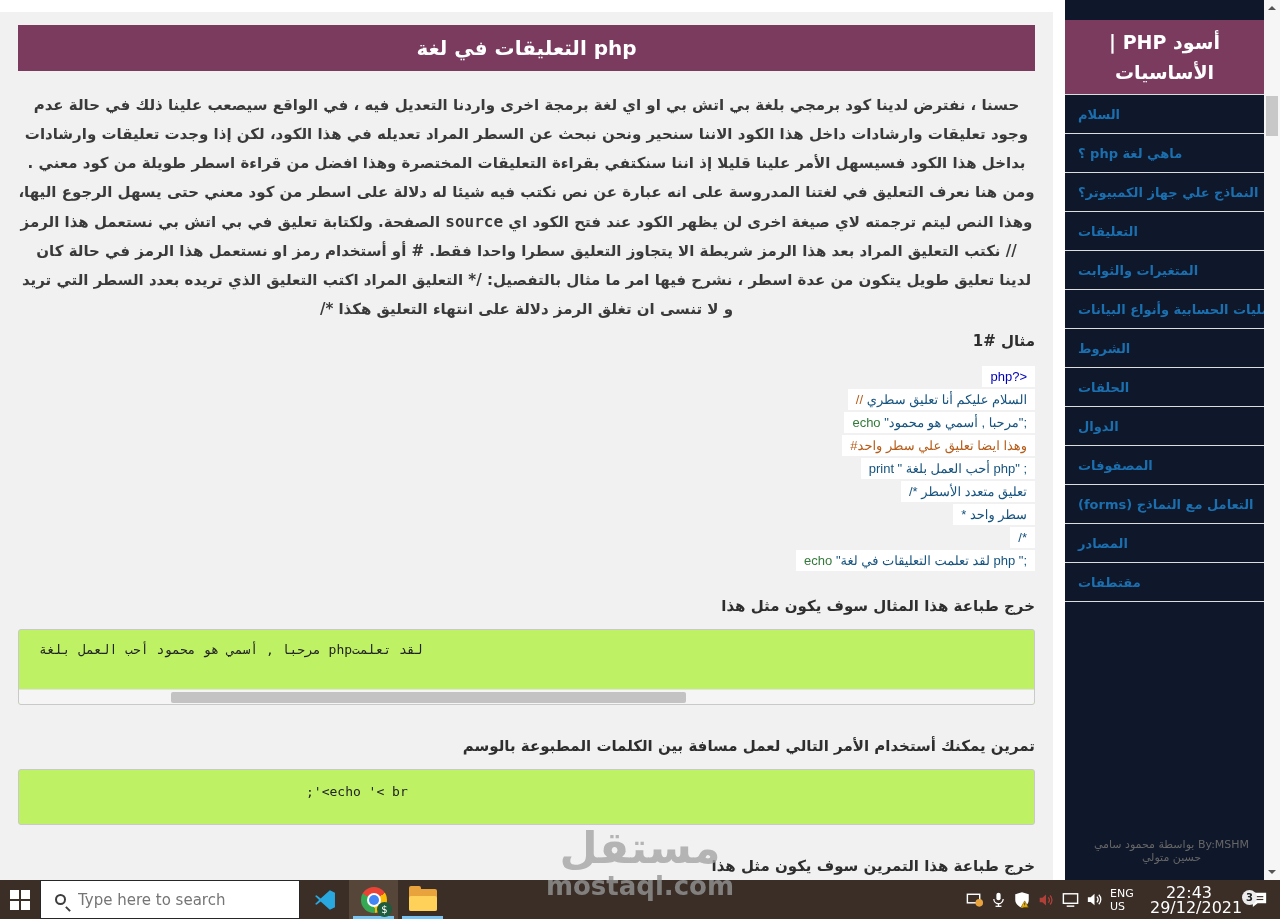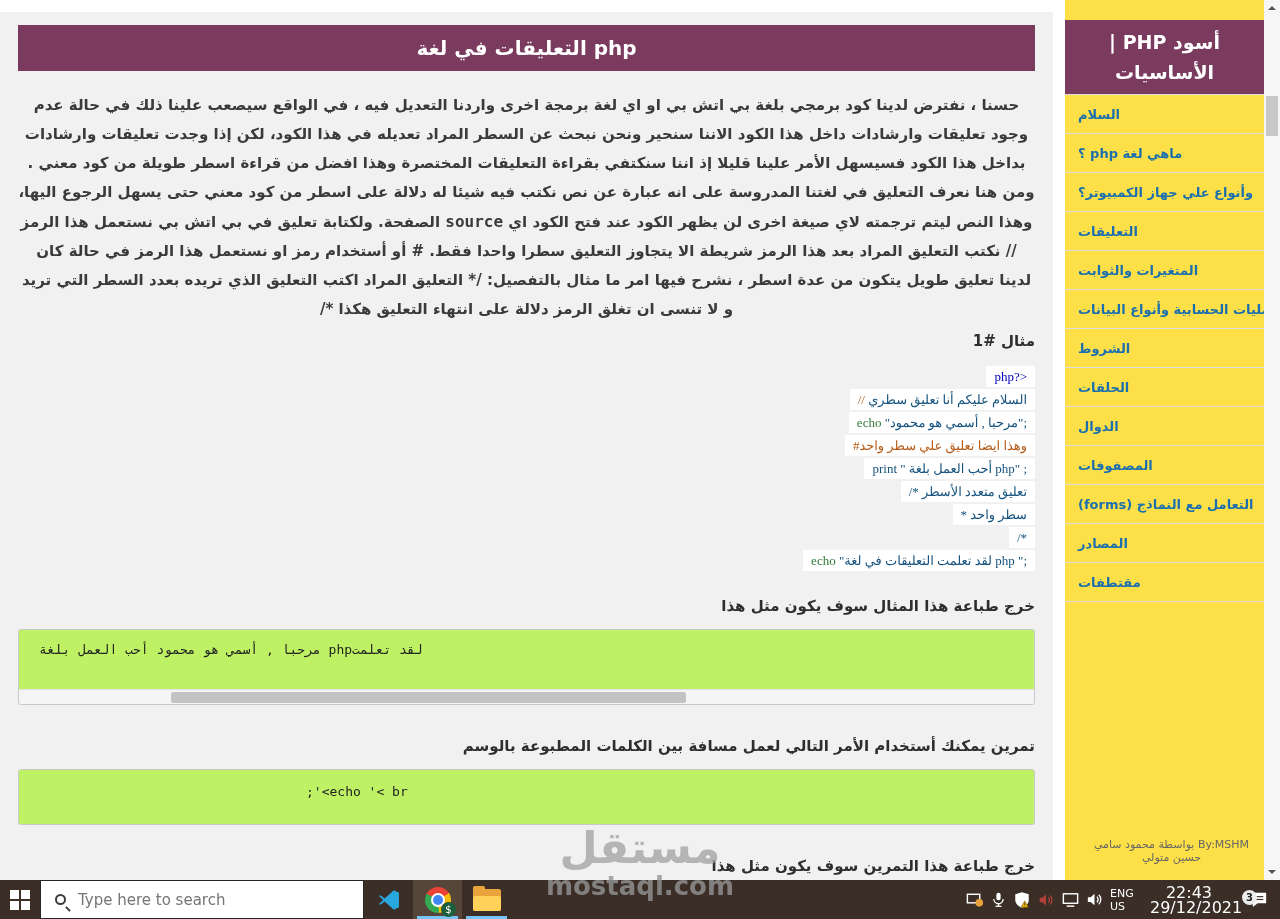--- a/index.html
+++ b/index.html
@@ -20,21 +20,21 @@
   .sec-h { direction:rtl; text-align:right; font-size:15px; font-weight:bold;
            color:#2e2e2e; padding:0 18px; }
   .h-example { margin-top:8px; }
   .h-out1 { margin-top:26px; }
   .h-exer { margin-top:32px;text-align:right; }
   .h-out2 { margin-top:32px; }
 
   .code-block { margin-top:16px; }
   .code-line { text-align:right; padding:0 18px; margin-bottom:2px; }
   .code-strip { display:inline-block; direction:ltr; background:#fff;
-                padding:2px 8px; font-family:Liberation Serif, serif;
+                padding:2px 8px; font-family:Liberation Sans, sans-serif;
                 font-size:13px; line-height:17px; white-space:pre; }
 
   .out-box { margin:14px 18px 0 18px; background:#bef264; border:1px solid #c9c9c9;
              border-radius:3px; position:relative; overflow:hidden; }
   .box1 { height:76px; }
   .box1 pre { direction:ltr; font-family:"DejaVu Sans Mono", monospace;
               font-size:13px; color:#222; padding:12px 0 0 20px; white-space:nowrap; }
   .hscroll { position:absolute; left:0; right:0; bottom:0; height:15px;
              background:#f5f5f5; border-top:1px solid #e2e2e2; }
   .hscroll .arr { position:absolute; top:3px; width:0; height:0; border:5px solid transparent; }
@@ -43,21 +43,21 @@
   .hthumb { position:absolute; left:152px; width:515px; top:2px; height:11px;
             background:#c3c3c3; border-radius:2px; }
   .box2 { height:56px; }
   .box2 pre { font-family:"DejaVu Sans Mono", monospace; font-size:13px; color:#222;
               padding:14px 0 0 287px; white-space:pre; }
   .box3 { height:72px; }
 
   
   .gap-col { position:absolute; left:1053px; top:0; width:12px; height:880px; background:#fff; }
   .sidebar { position:absolute; left:1065px; top:0; width:199px; height:880px;
-             background:#fde047; }
+             background:#0f172a; }
   .sb-header { margin-top:20px; height:74px; background:#7a3b5f; color:#fff;
                font-size:19px; font-weight:bold; text-align:center; direction:rtl;
                line-height:30px; padding-top:7px; }
   .sb-list { border-top:1px solid #ddd; }
   .sb-item { display:flex; align-items:center; justify-content:flex-end;
              direction:rtl; height:39px; padding:0 13px; border-bottom:1px solid #ddd;
              color:#1b6fae; font-size:13px; font-weight:bold; text-decoration:none;
              cursor:pointer; white-space:nowrap; }
   .sb-footer { position:absolute; bottom:16px; left:14px; right:0; text-align:center;
                direction:rtl; font-size:11px; color:#666; }
@@ -78,21 +78,21 @@
   .wm2 { font-size:26px; font-weight:bold; color:#959595; line-height:28px;
          font-family:"DejaVu Sans", sans-serif; }
 
   
   .taskbar { position:absolute; left:0; top:880px; width:1280px; height:39px;
              background:#3a2e27; z-index:40; display:flex; align-items:stretch; }
   .start-btn { width:40px; display:flex; align-items:center; justify-content:center; cursor:pointer; }
   .win-logo { display:grid; grid-template-columns:9px 9px; grid-template-rows:9px 9px;
               gap:2px; }
   .win-logo span { background:#fff; }
-  .search-box { width:324px; background:#fff; border:1px solid #262626;
+  .search-box { width:260px; background:#fff; border:1px solid #262626;
                 display:flex; align-items:center; padding-left:14px; }
   .mag { width:11px; height:11px; border:2px solid #3c3c3c; border-radius:50%;
          position:relative; margin-right:12px; }
   .mag::after { content:""; position:absolute; width:2px; height:6px; background:#3c3c3c;
                 left:10px; top:10px; transform:rotate(-45deg); }
   .search-box input { border:none; outline:none; font-size:15px; color:#3c3c3c;
                       font-family:"DejaVu Sans", sans-serif; width:200px; background:transparent; }
   .tb-tile { width:49px; display:flex; align-items:center; justify-content:center;
              position:relative; cursor:pointer; }
   .tb-tile.active { background:#554639; }
@@ -177,21 +177,21 @@
 <div class="gap-col"></div>
 
 <aside class="sidebar">
   <div class="sb-header">
     <div>أسود PHP |</div>
     <div>الأساسيات</div>
   </div>
   <nav class="sb-list" id="sb-list">
       <a class="sb-item">السلام</a>
       <a class="sb-item">ماهي لغة php ؟</a>
-      <a class="sb-item">وأنواع علي جهاز الكمبيوتر؟</a>
+      <a class="sb-item">النماذج علي جهاز الكمبيوتر؟</a>
       <a class="sb-item">التعليقات</a>
       <a class="sb-item">المتغيرات والثوابت</a>
       <a class="sb-item">العمليات الحسابية وأنواع البيانات</a>
       <a class="sb-item">الشروط</a>
       <a class="sb-item">الحلقات</a>
       <a class="sb-item">الدوال</a>
       <a class="sb-item">المصفوفات</a>
       <a class="sb-item">التعامل مع النماذج (forms)</a>
       <a class="sb-item">المصادر</a>
       <a class="sb-item">مقتطفات</a>

